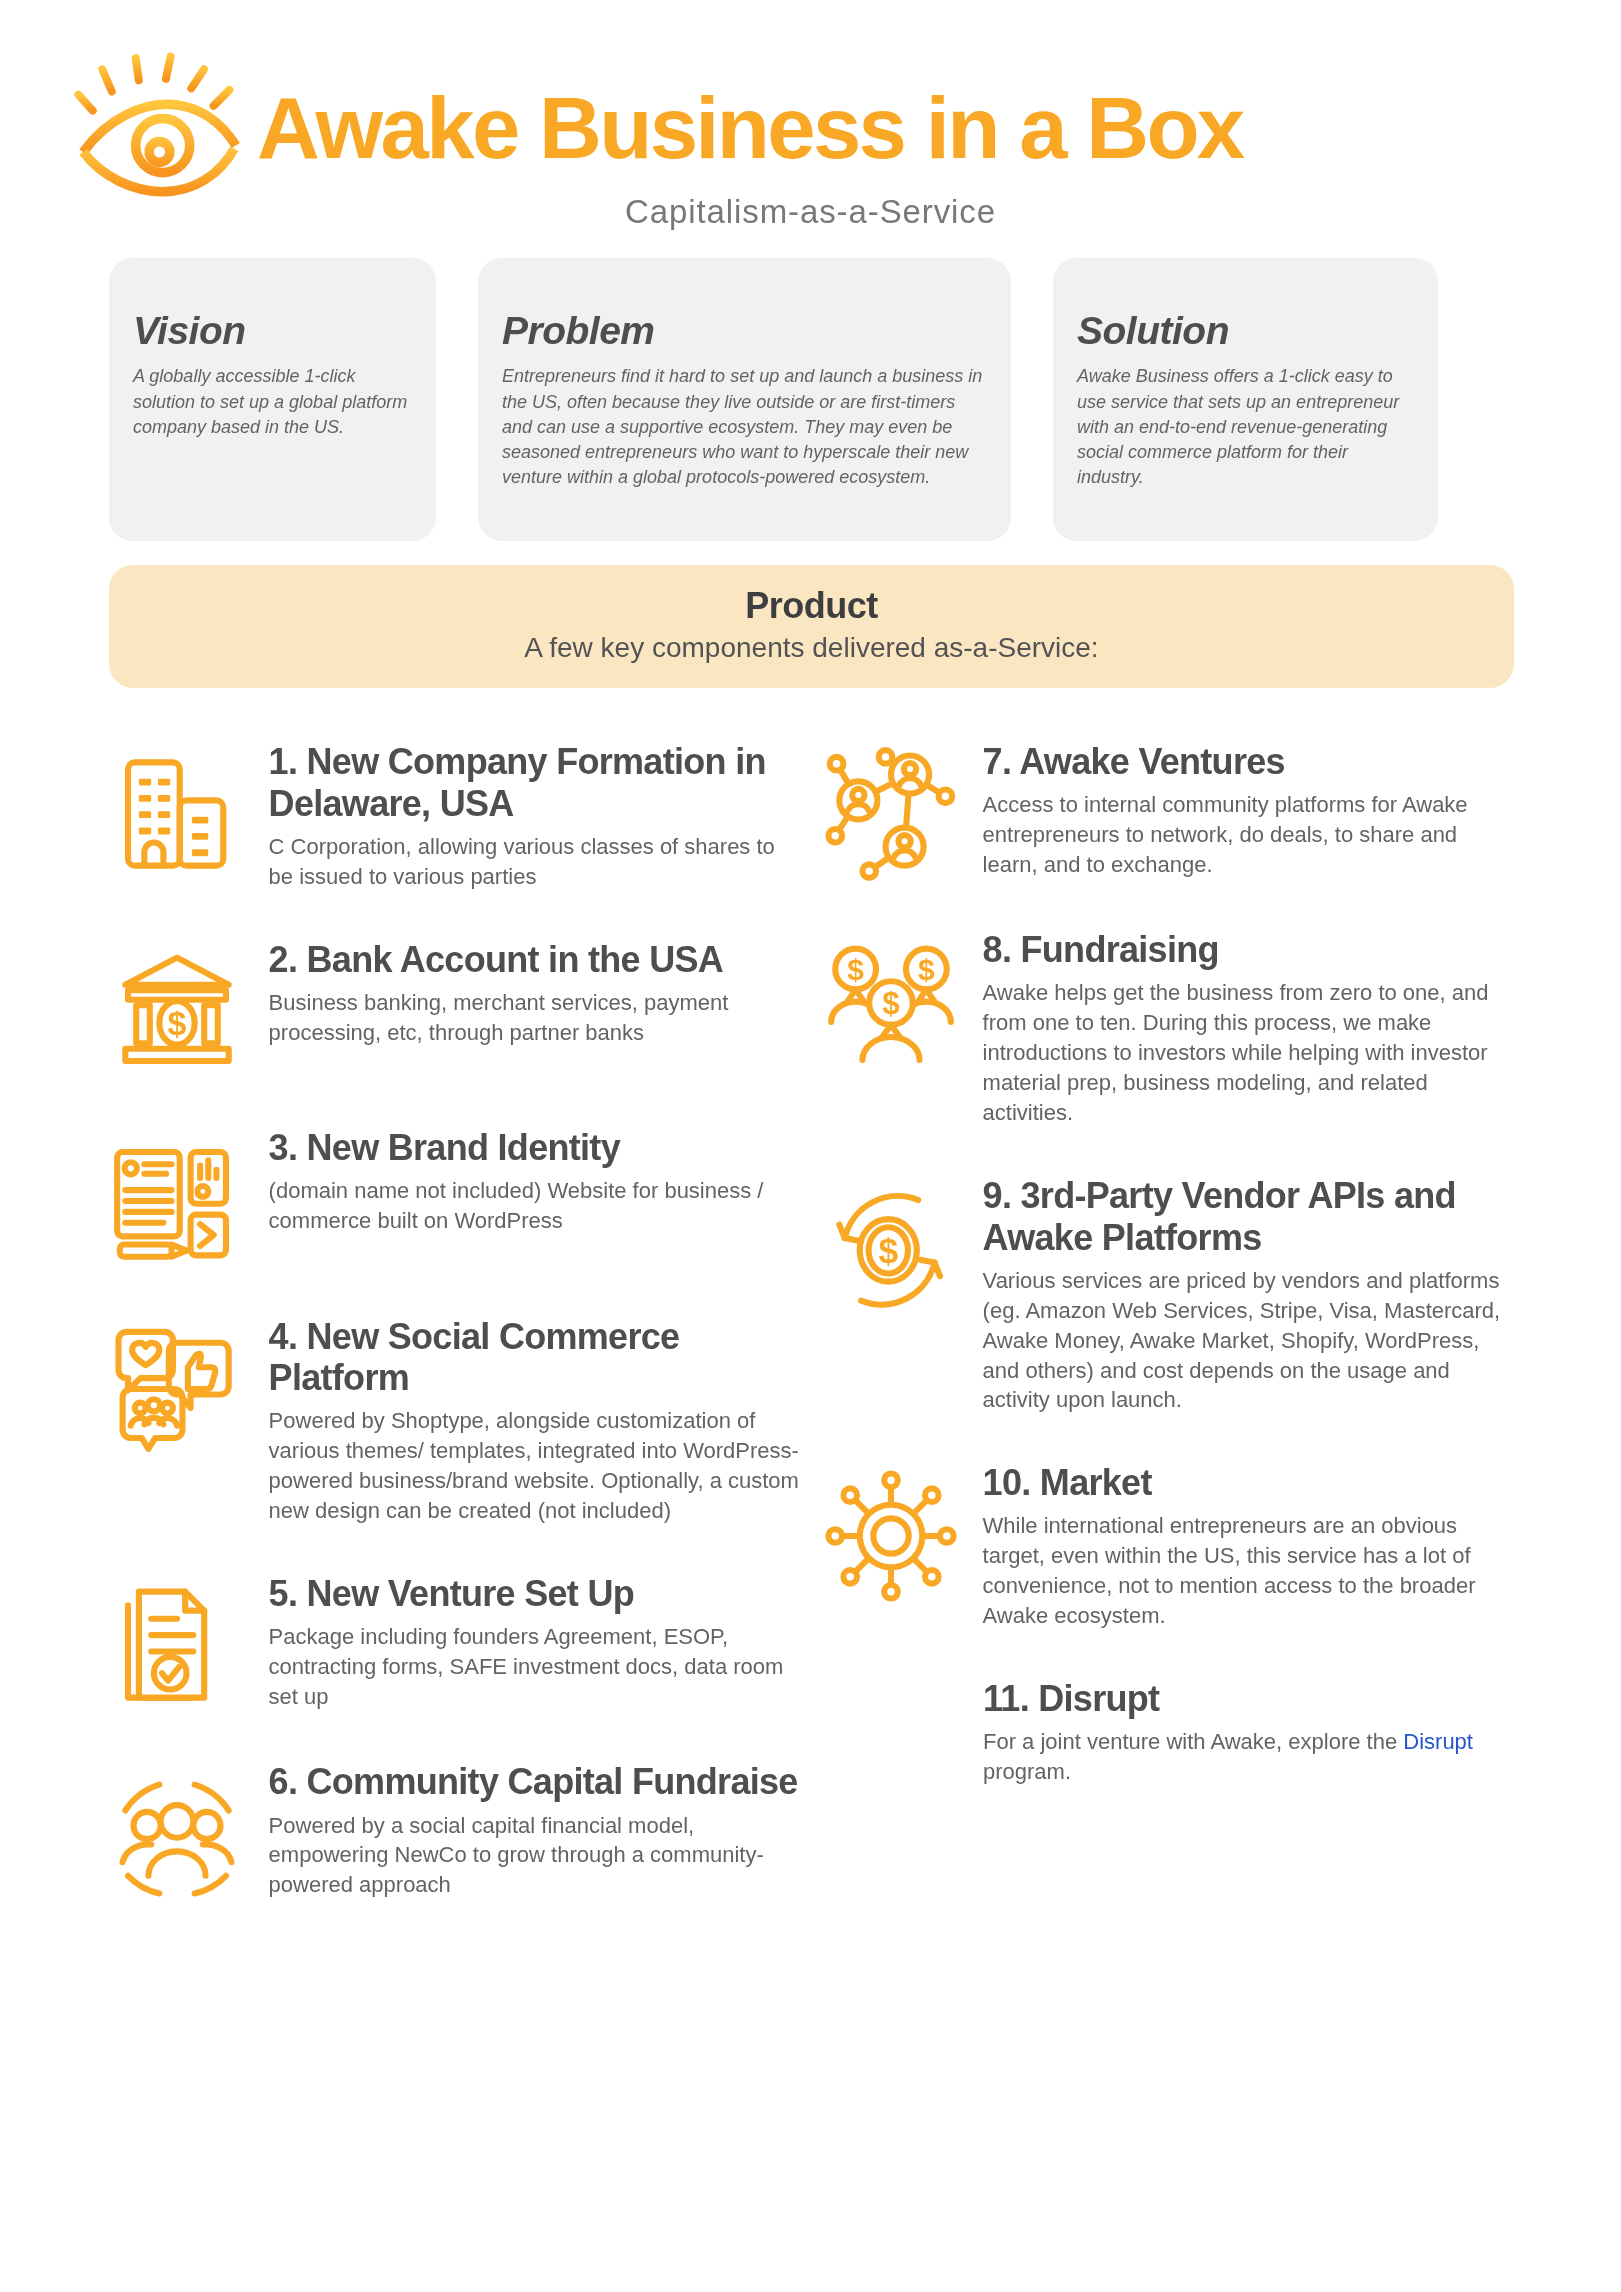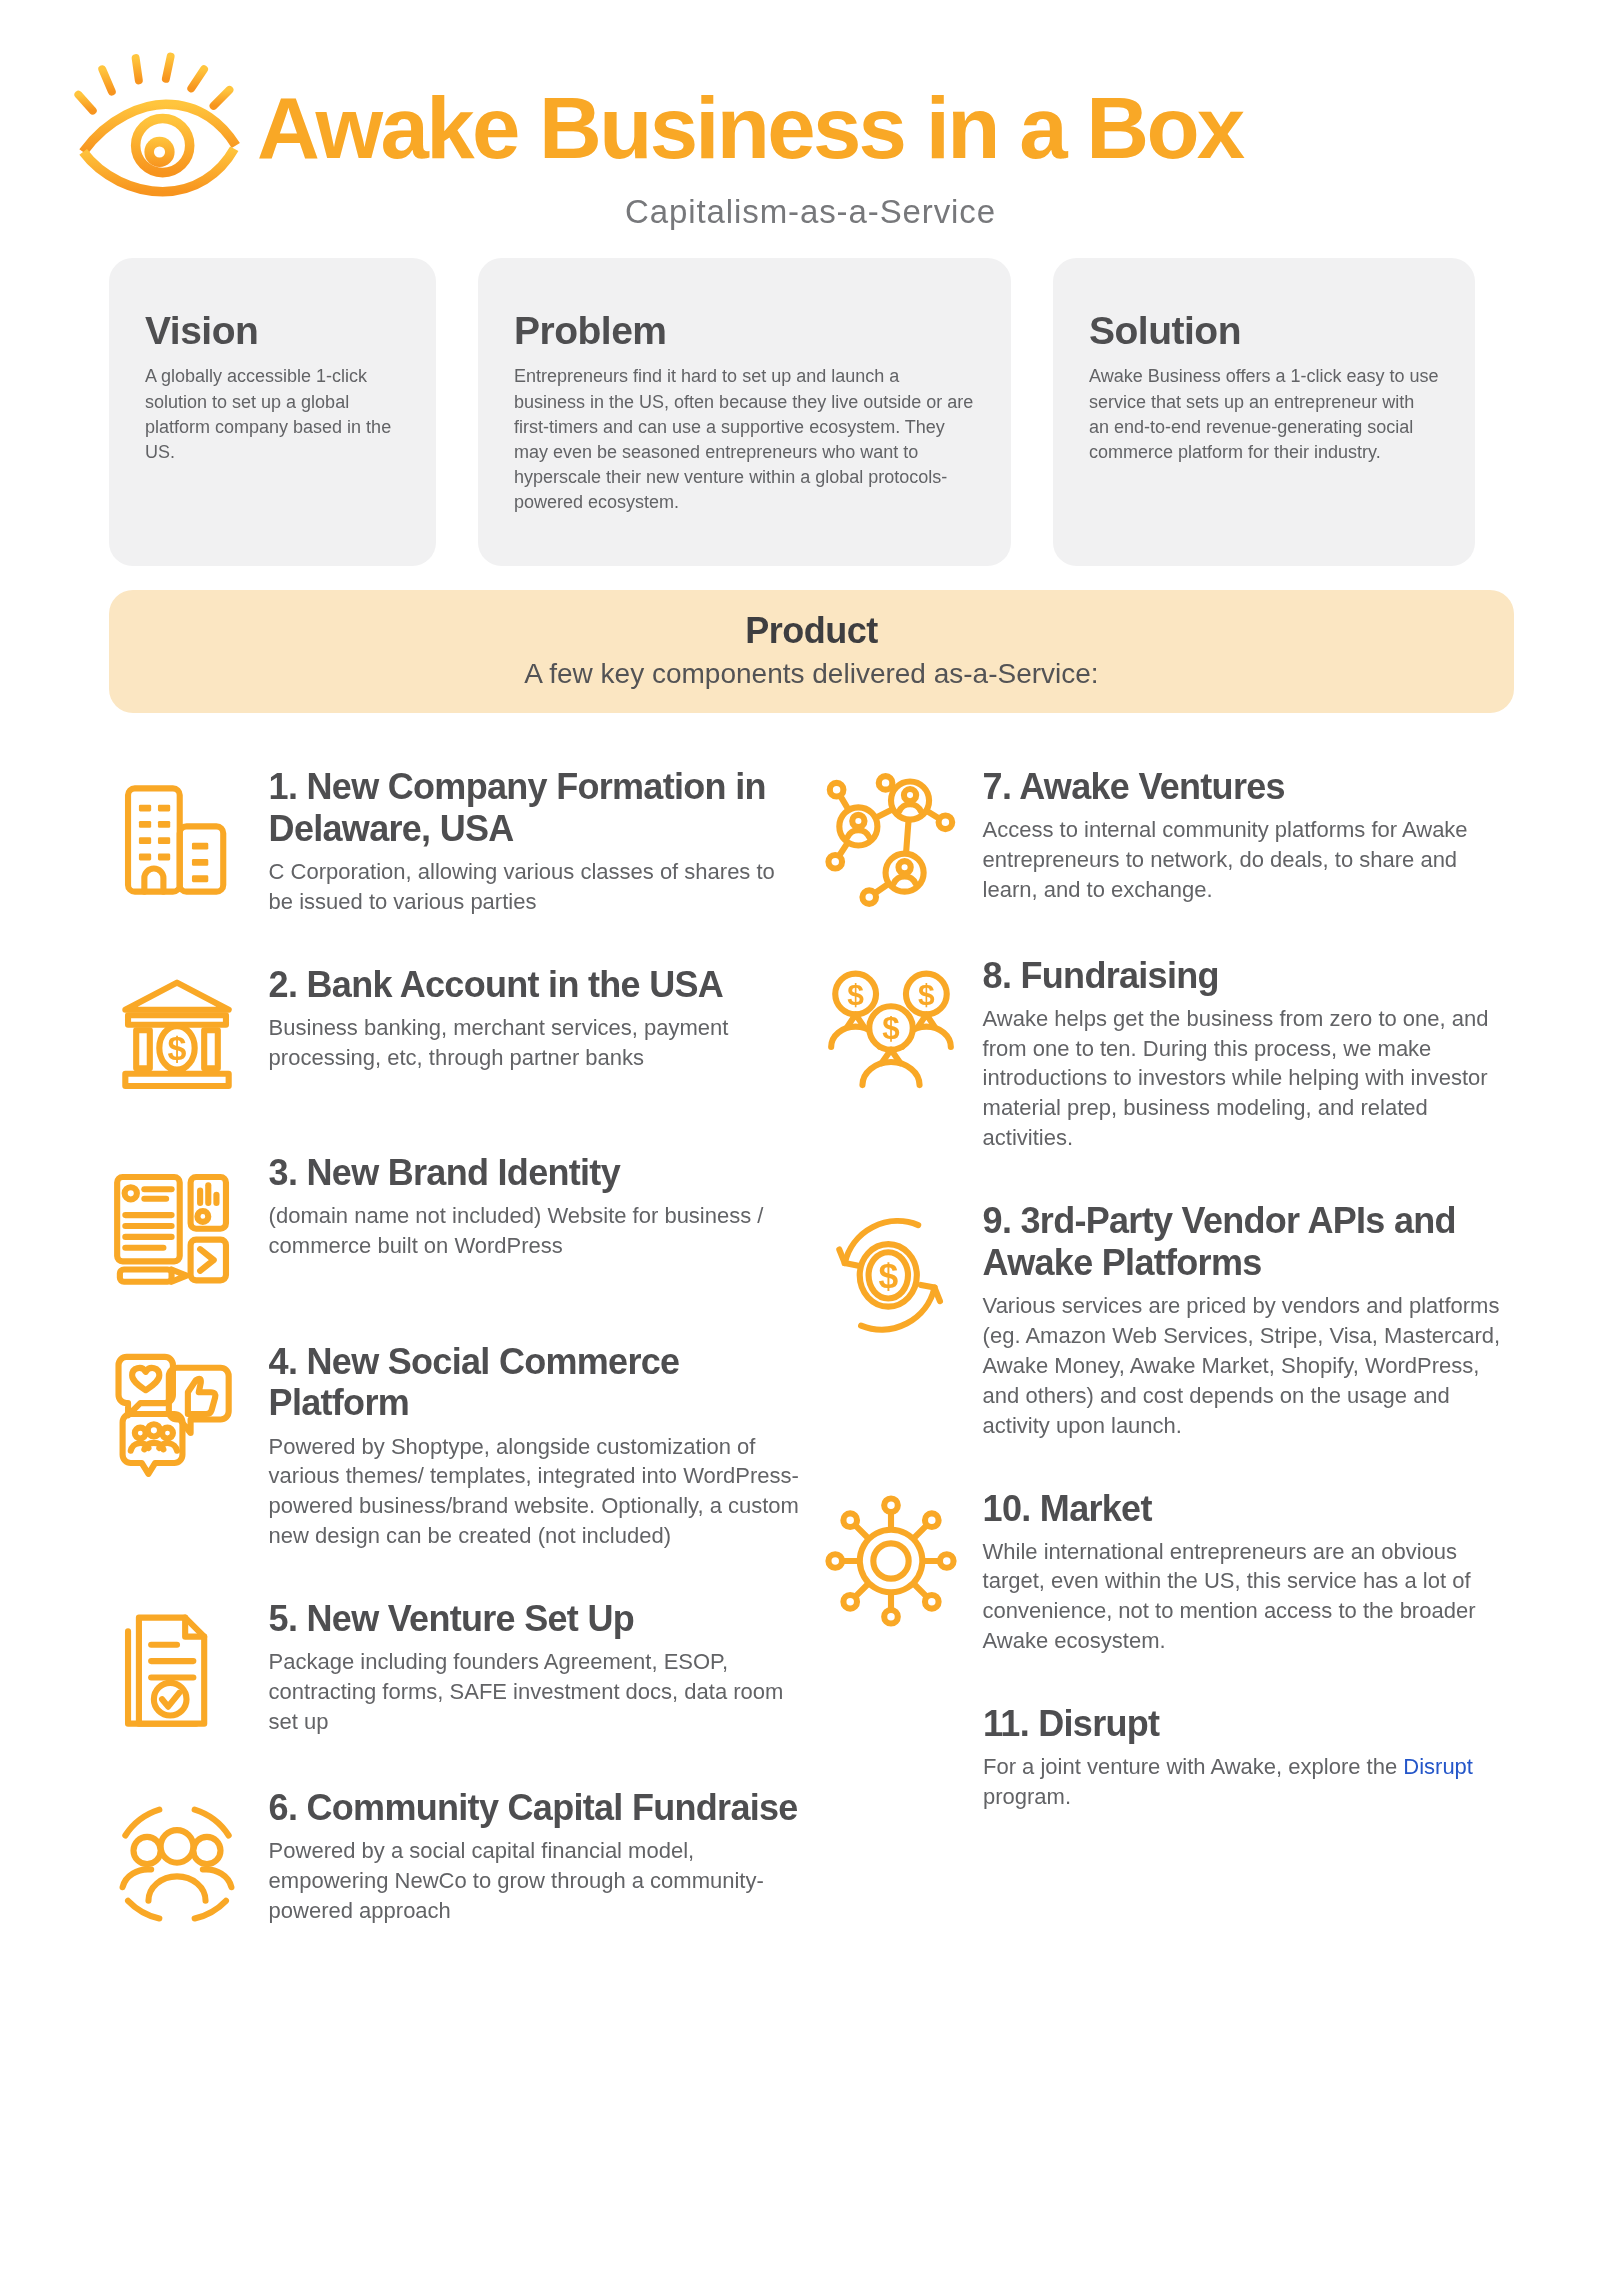--- a/index.html
+++ b/index.html
@@ -11,24 +11,24 @@
   
   .header { display:flex; align-items:flex-start; padding:47px 100px 0 62px; }
   .logo { width:195px; height:159px; flex:0 0 auto; }
   .title {
     flex:1; font-size:87px; font-weight:800; letter-spacing:-2.7px;
     color:#F9A826; line-height:1.05; margin-top:35px; white-space:nowrap;
   }
   .subtitle { text-align:center; font-size:33px; color:#77787B; margin-top:-12.7px; letter-spacing:0.9px; }
   
   .boxes { display:flex; margin:27px 107px 0 109px; gap:42px; }
-  .box { background:#F1F1F2; border-radius:23.6px; padding:51px 36px; }
+  .box { background:#F1F1F2; border-radius:23.6px; padding:51px 24px;font-style:italic; }
   .box-vision   { width:327px; }
   .box-problem  { width:533px; }
-  .box-solution { width:422px; }
+  .box-solution { width:385px; }
   .box h2 { margin:0 0 11px 0; font-size:39px; font-weight:800; color:#4E4E50; letter-spacing:-0.5px; }
   .box p  { margin:0; font-size:18px; line-height:1.40; color:#626366; }
   
   .banner {
     margin:23.6px 107px 0 109px; background:#FBE6C2; border-radius:24px;
     text-align:center; padding:20px 18px 23.6px 18px;
   }
   .banner h2 { margin:0; font-size:36px; font-weight:800; color:#3E3E40; letter-spacing:-0.5px; }
   .banner p  { margin:5.5px 0 0 0; font-size:28px; color:#535355; }
   

